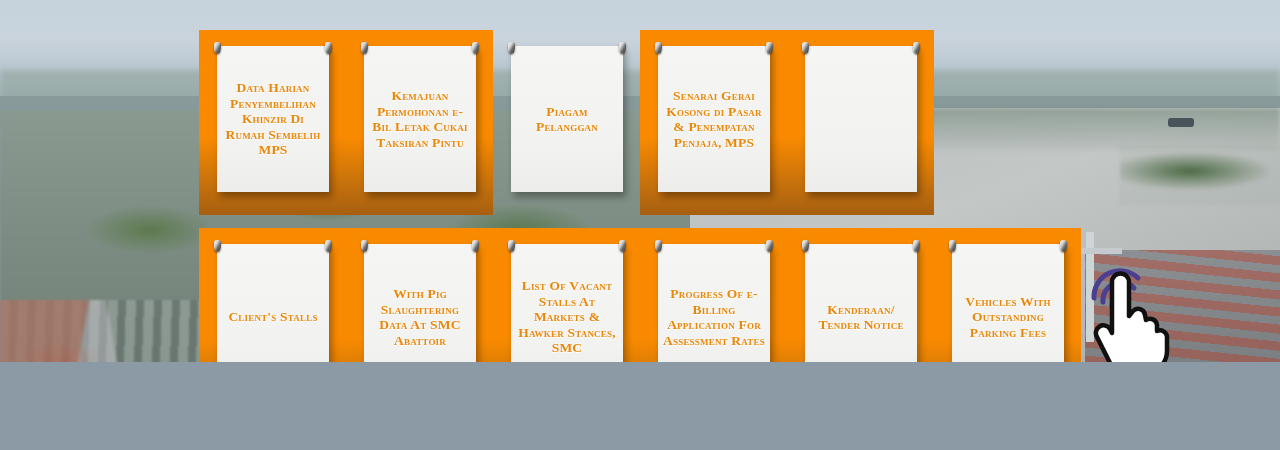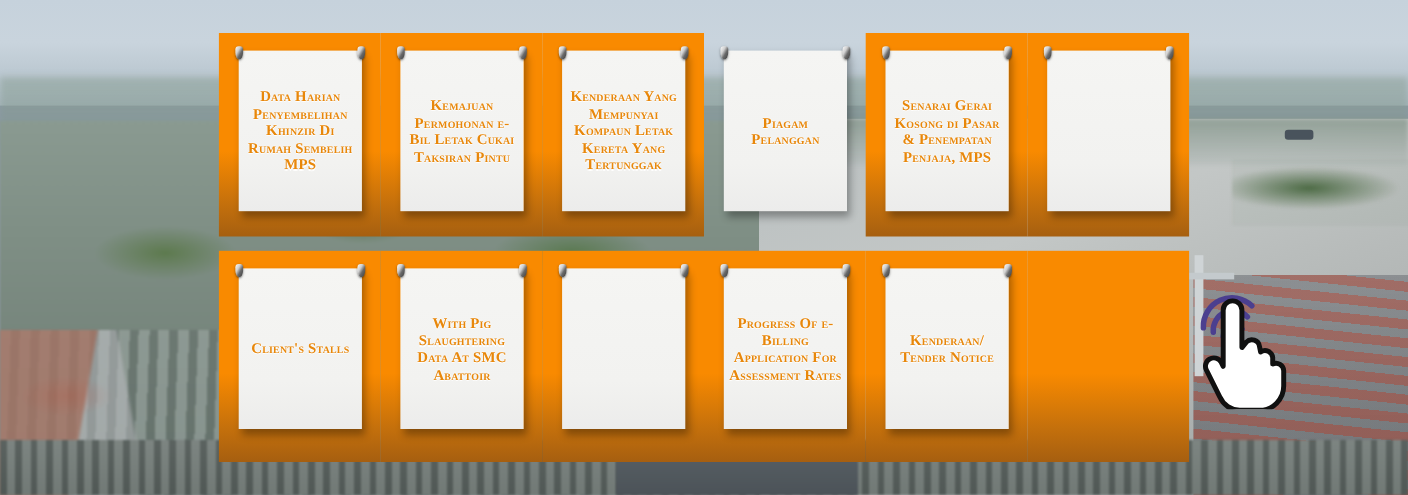--- a/index.html
+++ b/index.html
@@ -1,21 +1,21 @@
 <!DOCTYPE html>
 <html><head>
 <meta charset="utf-8">
 <style>
   html,body{margin:0;padding:0;}
   body{
     width:1280px;height:450px;overflow:hidden;
     font-family:"Liberation Serif", serif;
     background:#8c9aa5;
   }
-  #stage{position:relative;width:1280px;height:450px;overflow:hidden;}
+  #stage{position:relative;width:1280px;height:362px;overflow:hidden;}
 
   
   .bg{position:absolute;inset:0;overflow:hidden;}
   .bg-sky{
     position:absolute;left:0;top:0;width:1280px;height:96px;
     background:linear-gradient(to bottom,#c6d2dc 0%,#c9d4dd 40%,#b9c6cf 75%,#a9b8c0 100%);
   }
   .bg-hills{
     position:absolute;left:0;top:70px;width:1280px;height:60px;
     background:linear-gradient(to bottom,rgba(140,160,150,.55),rgba(120,145,130,.35));
@@ -175,28 +175,20 @@
       </div>
       <div class="cell">
         <div class="panel"></div>
         <div class="card">
           <span class="pin left"></span>
           <span class="pin right"></span>
           <span class="card-label">Kemajuan Permohonan e-Bil Letak Cukai Taksiran Pintu</span>
         </div>
       </div>
       <div class="cell">
-        <div class="panel"></div>
-        <div class="card">
-          <span class="pin left"></span>
-          <span class="pin right"></span>
-          <span class="card-label">Kenderaan Yang Mempunyai Kompaun Letak Kereta Yang Tertunggak</span>
-        </div>
-      </div>
-      <div class="cell">
         <div class="panel nopanel"></div>
         <div class="card">
           <span class="pin left"></span>
           <span class="pin right"></span>
           <span class="card-label">Piagam Pelanggan</span>
         </div>
       </div>
       <div class="cell">
         <div class="panel"></div>
         <div class="card">
@@ -229,40 +221,46 @@
           <span class="pin left"></span>
           <span class="pin right"></span>
           <span class="card-label">With Pig Slaughtering Data At SMC Abattoir</span>
         </div>
       </div>
       <div class="cell">
         <div class="panel"></div>
         <div class="card">
           <span class="pin left"></span>
           <span class="pin right"></span>
+          <span class="card-label">List Of Vacant Stalls At Markets &amp; Hawker Stances, SMC</span>
         </div>
       </div>
       <div class="cell">
         <div class="panel"></div>
         <div class="card">
           <span class="pin left"></span>
           <span class="pin right"></span>
           <span class="card-label">Progress Of e-Billing Application For Assessment Rates</span>
         </div>
       </div>
       <div class="cell">
         <div class="panel"></div>
         <div class="card">
           <span class="pin left"></span>
           <span class="pin right"></span>
           <span class="card-label">Kenderaan/ Tender Notice</span>
         </div>
       </div>
       <div class="cell">
         <div class="panel"></div>
+        <div class="card">
+          <span class="pin left"></span>
+          <span class="pin right"></span>
+          <span class="card-label">Vehicles With Outstanding Parking Fees</span>
+        </div>
       </div>
     </div>
 
   </div>
 
   <div class="cursor">
     <svg width="92" height="120" viewBox="0 0 92 120" xmlns="http://www.w3.org/2000/svg">
       <g fill="none" stroke="#4b3f8f" stroke-width="5" stroke-linecap="round">
         <path d="M12 46 A26 26 0 0 1 56 26"></path>
         <path d="M21 50 A18 18 0 0 1 52 36"></path>

